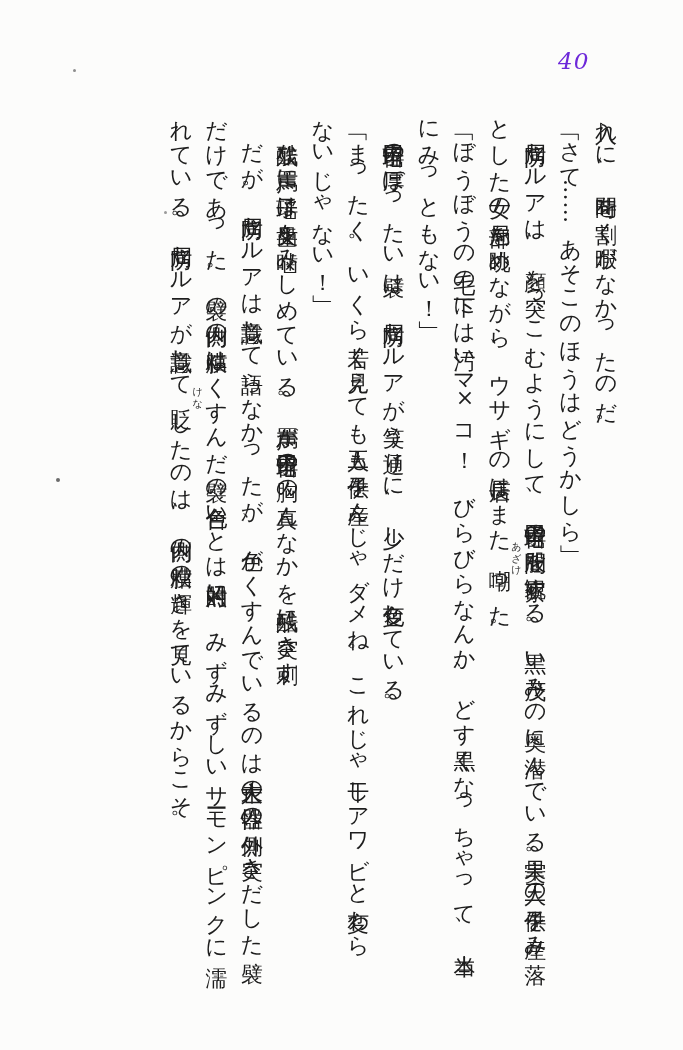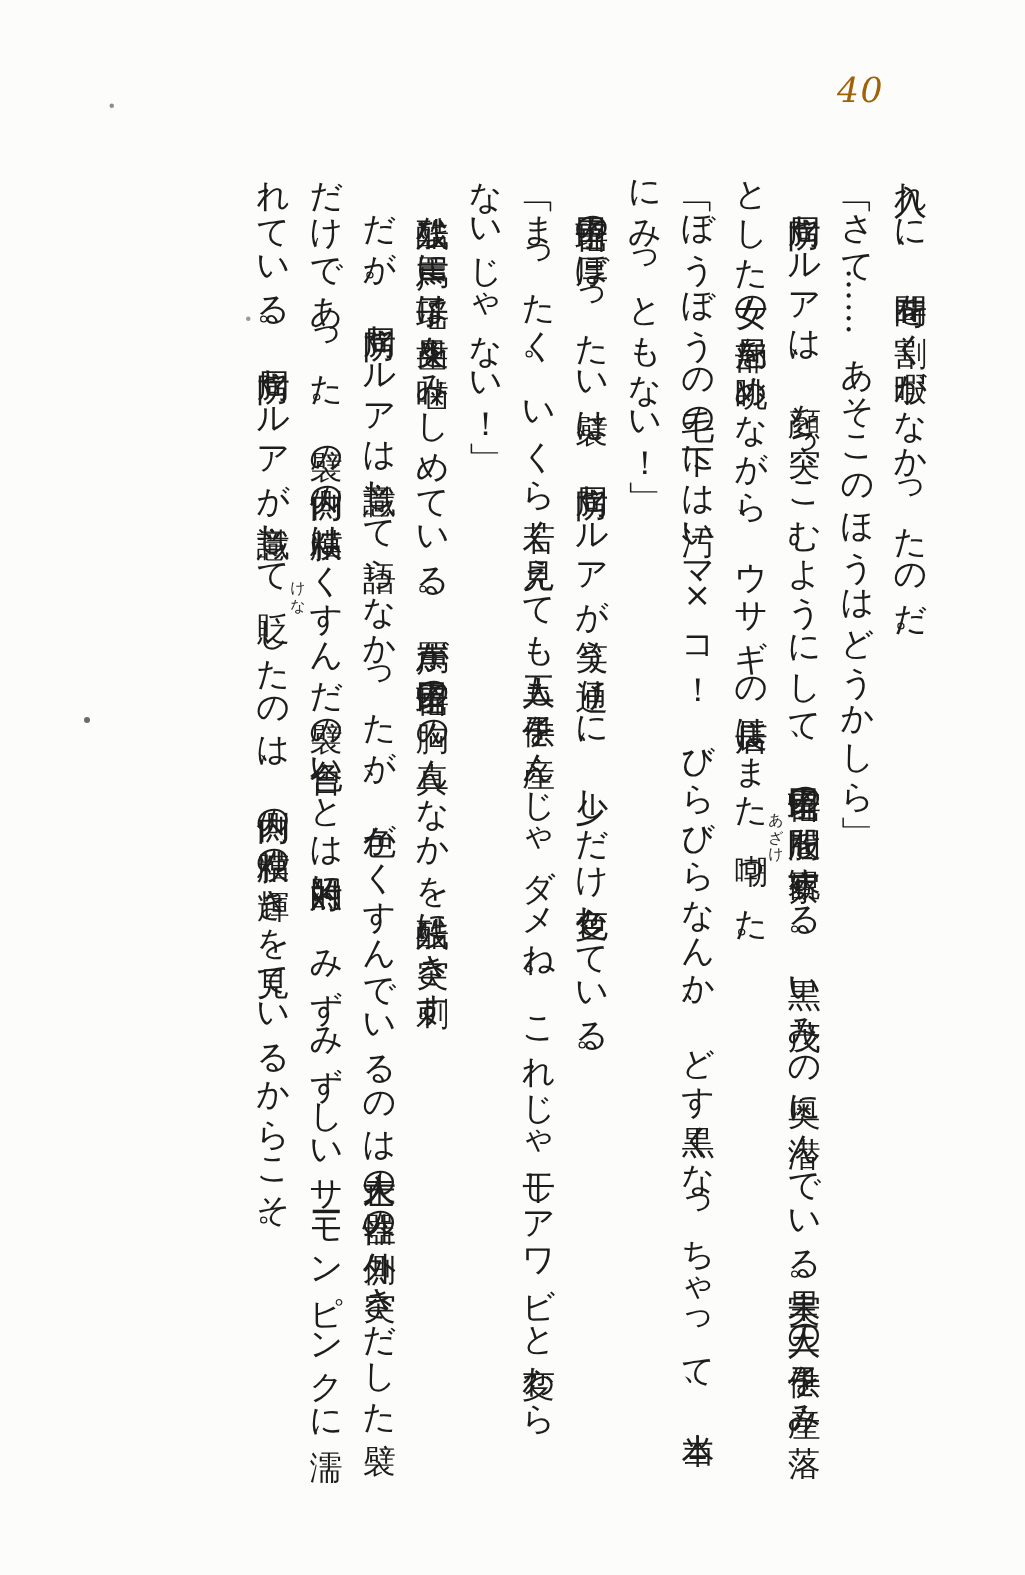--- a/index.html
+++ b/index.html
@@ -16,21 +16,21 @@
     font-family: "DejaVu Serif", serif;
   }
   .page-number {
     position: absolute;
     top: 48px;
     left: 558px;
     width: 40px;
     font-family: "DejaVu Serif", serif;
     font-style: italic;
     font-size: 23px;
-    color: #a16207;
+    color: #6d28d9;
     letter-spacing: 1px;
   }
   .text-block {
     position: absolute;
     top: 105px;
     right: 59px;
     height: 858px;
     writing-mode: vertical-rl;
     -webkit-writing-mode: vertical-rl;
     text-orientation: mixed;

